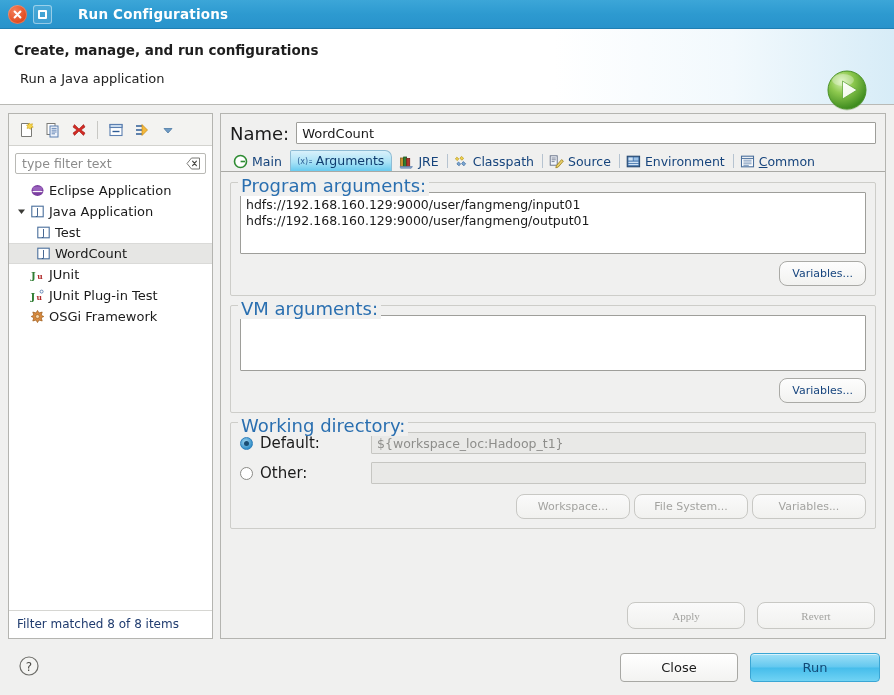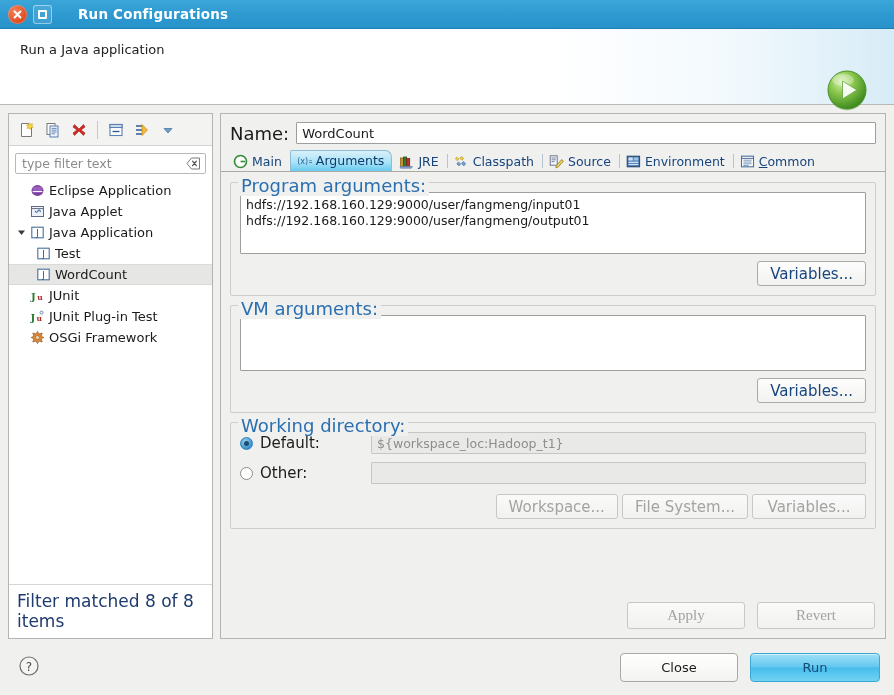--- a/index.html
+++ b/index.html
@@ -176,21 +176,21 @@
     display: flex; align-items: center; justify-content: center;
     margin-right: 3px;
   }
   .tree-row.child { padding-left: 25px; }
 
   .filter-status {
     flex: 0 0 auto;
     border-top: 1px solid #d6d6d2;
     background: #ffffff;
     padding: 6px 8px 7px 8px;
-    font-size: 17px;
+    font-size: 12px;
     color: #1f3b6e;
   }
 
   
   .right {
     flex: 1 1 auto;
     display: flex; flex-direction: column;
     border: 1px solid #b4b4b0;
     background: #f0f0ef;
     min-width: 0;
@@ -302,25 +302,25 @@
   .ta-vm { height: 56px; }
   .btnrow {
     display: flex; justify-content: flex-end;
     margin-top: 7px;
   }
   .btn {
     min-width: 84px;
     height: 25px;
     padding: 0 12px;
     font-family: inherit;
-    font-size: 15px;
+    font-size: 11px;
     color: #17457e;
     background: linear-gradient(to bottom, #fdfdfd 0%, #f2f2f0 100%);
     border: 1px solid #aaaaa6;
-    border-radius: 3px;
+    border-radius: 8px;
     cursor: pointer;
     display: flex; align-items: center; justify-content: center;
   }
   .btn.disabled {
     color: #a3a3a0;
     background: linear-gradient(to bottom, #fafafa 0%, #f1f1ef 100%);
     border-color: #c8c8c4;
     cursor: default;
   }
 
@@ -426,20 +426,21 @@
         <path d="M2.6 2.6 L8.4 8.4 M8.4 2.6 L2.6 8.4" stroke="#ffffff" stroke-width="2.1" stroke-linecap="round"></path>
       </svg>
     </div>
     <div class="winbtn max">
       <div class="sq"></div>
     </div>
     <div class="title-text">Run Configurations</div>
   </div>
 
   <div class="banner">
+    <div class="banner-title">Create, manage, and run configurations</div>
     <div class="banner-sub">Run a Java application</div>
     <div class="banner-icon">
       <svg width="46" height="46" viewBox="0 0 46 46">
         <defs>
           <radialGradient id="gsph" cx="36%" cy="28%" r="72%">
             <stop offset="0%" stop-color="#d7f2b4"></stop>
             <stop offset="42%" stop-color="#8ec94f"></stop>
             <stop offset="100%" stop-color="#3f8c1f"></stop>
           </radialGradient>
         </defs>
@@ -515,31 +516,20 @@
             <span class="ic">
               <svg width="15" height="15" viewBox="0 0 15 15">
                 <ellipse cx="7.5" cy="7.5" rx="6" ry="5.4" fill="#7b3fa0"></ellipse>
                 <ellipse cx="7.5" cy="6" rx="5" ry="2.4" fill="#9a62bd"></ellipse>
                 <path d="M2.6 8.6 h9.8" stroke="#ffffff" stroke-width="1.1"></path>
               </svg>
             </span>
             <span>Eclipse Application</span>
           </div>
           <div class="tree-row">
-            <span class="twisty"></span>
-            <span class="ic">
-              <svg width="15" height="15" viewBox="0 0 15 15">
-                <rect x="1.5" y="2.5" width="12" height="10" fill="#eef1f7" stroke="#5f6b82" stroke-width="1"></rect>
-                <path d="M1.5 4.6 h12" stroke="#5f6b82" stroke-width="1"></path>
-                <path d="M5 7 q1.5 2.5 3 0 q1.5-2.5 2.5 1" fill="none" stroke="#3b6ea8" stroke-width="1.1"></path>
-              </svg>
-            </span>
-            <span>Java Applet</span>
-          </div>
-          <div class="tree-row">
             <span class="twisty">
               <svg width="9" height="9" viewBox="0 0 9 9">
                 <path d="M1 2.6 L8 2.6 L4.5 7 Z" fill="#3a3a36"></path>
               </svg>
             </span>
             <span class="ic">
               <svg width="15" height="15" viewBox="0 0 15 15">
                 <rect x="1.8" y="2.2" width="11.4" height="10.6" fill="#ffffff" stroke="#4a6f9c" stroke-width="1.1"></rect>
                 <text x="7.4" y="11" font-family="DejaVu Sans, sans-serif" font-size="8.5" fill="#2a4f80" text-anchor="middle">J</text>
               </svg>

